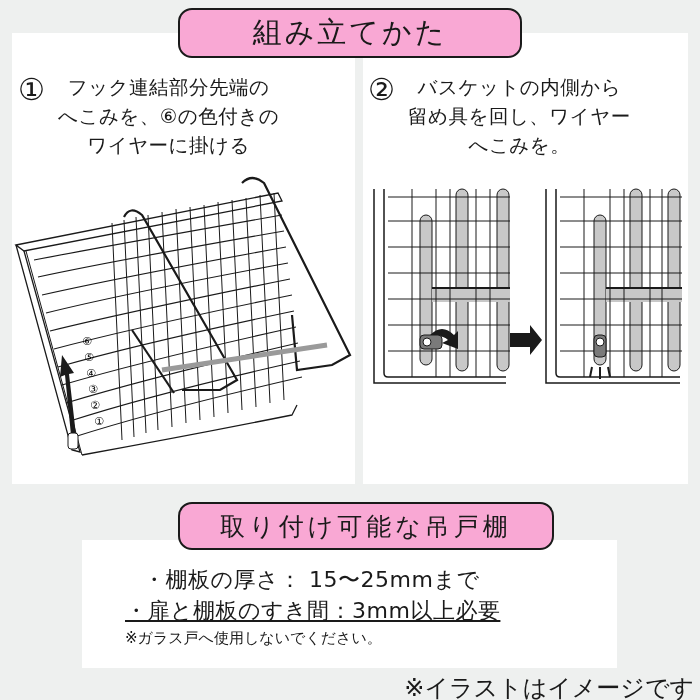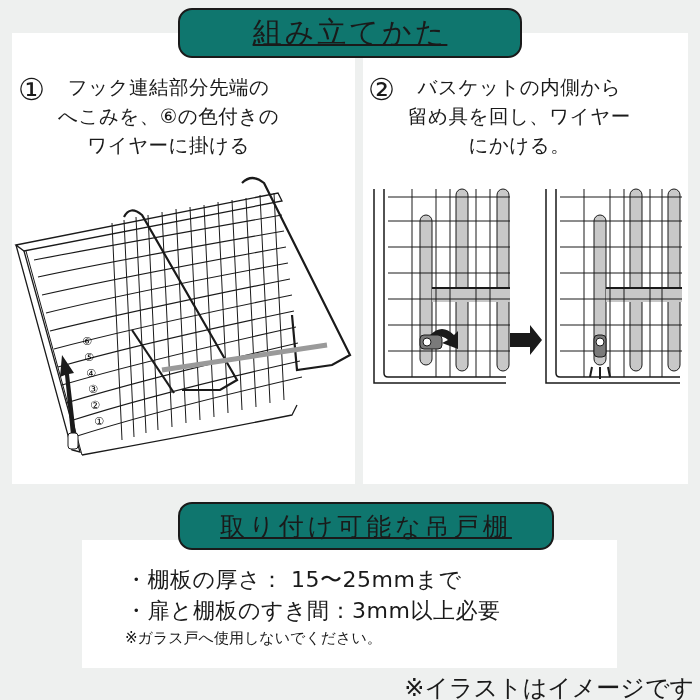--- a/index.html
+++ b/index.html
@@ -2,32 +2,32 @@
 <html><head>
 <meta charset="utf-8">
 <style>
   html, body { margin:0; padding:0; }
   body { width:700px; height:700px; background:#eef0ef; position:relative; overflow:hidden;
          font-family:"DejaVu Sans","Liberation Sans",sans-serif; color:#1a1a1a; }
   .panel { position:absolute; background:#fff; }
   #p1 { left:12px; top:33px; width:343px; height:451px; }
   #p2 { left:363px; top:33px; width:325px; height:451px; }
   #p3 { left:82px; top:540px; width:535px; height:128px; }
-  .pill { position:absolute; background:#0f766e; border:2px solid #1a1a1a; border-radius:14px;
-          display:flex; align-items:center; justify-content:center; box-sizing:border-box;text-decoration:underline; }
+  .pill { position:absolute; background:#f9a8d4; border:2px solid #1a1a1a; border-radius:14px;
+          display:flex; align-items:center; justify-content:center; box-sizing:border-box; }
   #pill1 { left:178px; top:8px; width:344px; height:50px; font-size:29px; letter-spacing:3px; }
   #pill2 { left:178px; top:502px; width:376px; height:48px; font-size:25px; letter-spacing:4px; }
   .step { position:absolute; display:flex; }
   .step-num { font-size:30px; width:40px; line-height:34px; }
   .step-text { font-size:19.5px; line-height:29px; letter-spacing:0.5px; white-space:pre-line;text-align:center; }
   #step1 { left:18px; top:73px; }
   #step2 { left:368px; top:73px; }
   .spec { position:absolute; left:125px; font-size:22px; letter-spacing:0.5px; white-space:nowrap; }
-  #spec1 { top:565px; }
-  #spec2 { top:596px; }
+  #spec1 { top:565px;margin-left:18px; }
+  #spec2 { top:596px;text-decoration:underline; }
   #spec-note { position:absolute; left:125px; top:629px; font-size:15px; white-space:nowrap; }
   #footnote { position:absolute; right:6px; top:672px; font-size:24px; white-space:nowrap; }
   svg { position:absolute; }
   .lbl { font-size:11px; font-family:"DejaVu Sans",sans-serif; }
 </style>
 </head>
 <body>
 
 <div class="panel" id="p1"></div>
 <div class="panel" id="p2"></div>
@@ -40,21 +40,21 @@
 <div class="step" id="step1">
   <span class="step-num">①</span>
   <span class="step-text">フック連結部分先端の
 へこみを、⑥の色付きの
 ワイヤーに掛ける</span>
 </div>
 <div class="step" id="step2">
   <span class="step-num">②</span>
   <span class="step-text">バスケットの内側から
 留め具を回し、ワイヤー
-にかける。</span>
+へこみを。</span>
 </div>
 
 <svg style="left:12px;top:165px" width="343" height="310" viewBox="0 0 343 310">
   <g fill="none" stroke="#1a1a1a" stroke-width="1.3">
 
     <path d="M4,80 L266,28 L270,36 L12,86 Z"></path>
     <path d="M4,80 L60,285 L68,287 L12,86"></path>
     <path d="M14,86 L70,290" stroke-width="1"></path>
 
     <g stroke-width="1.1">

